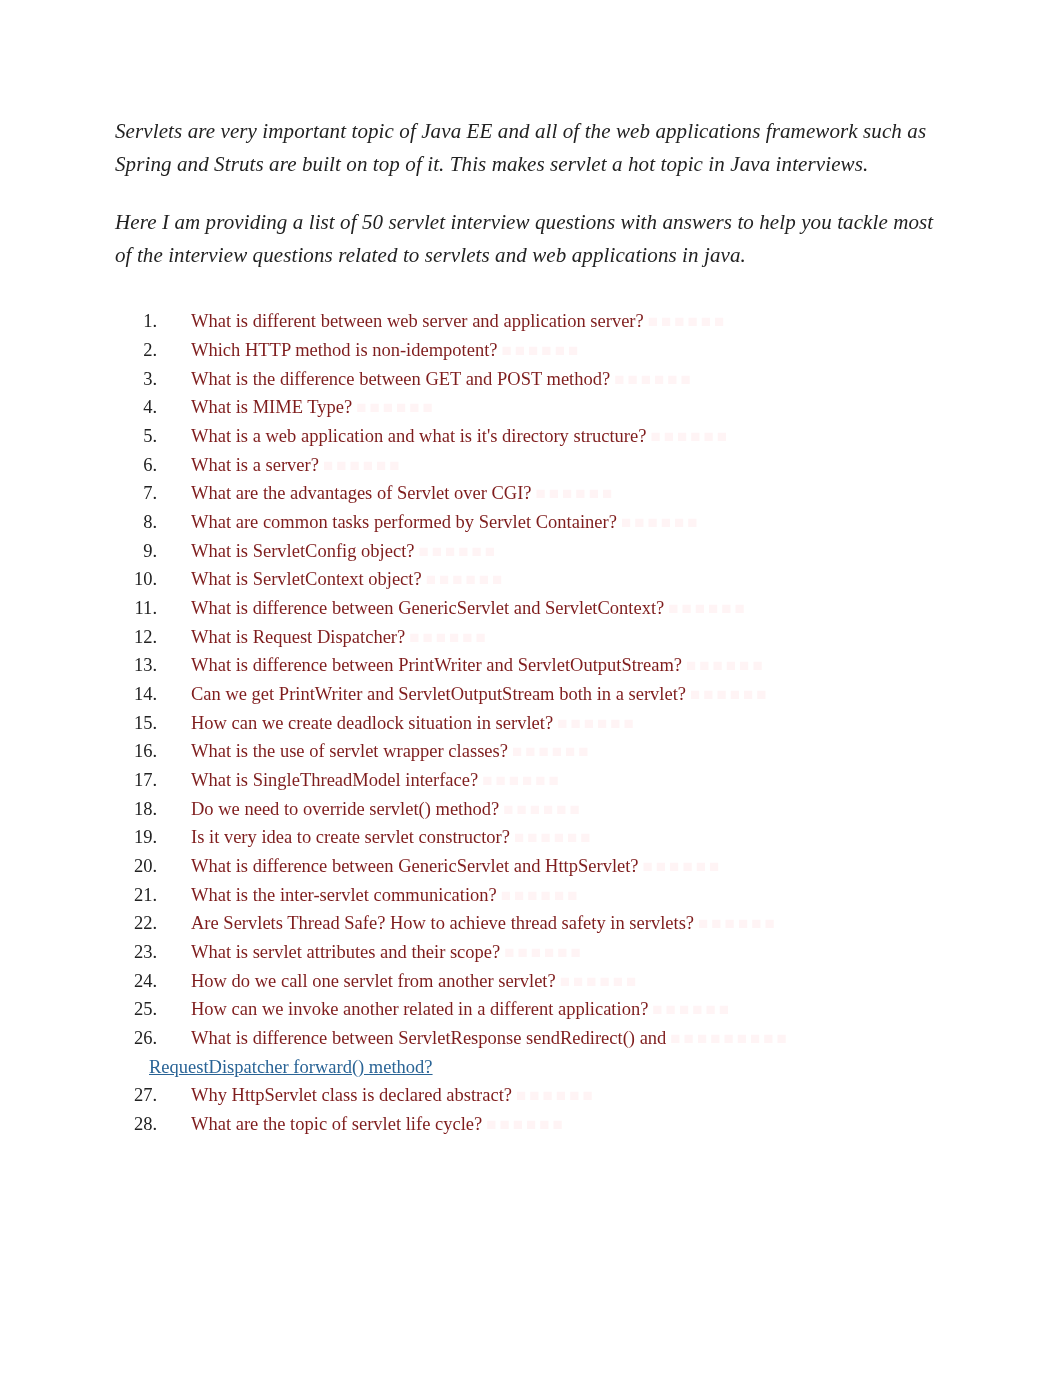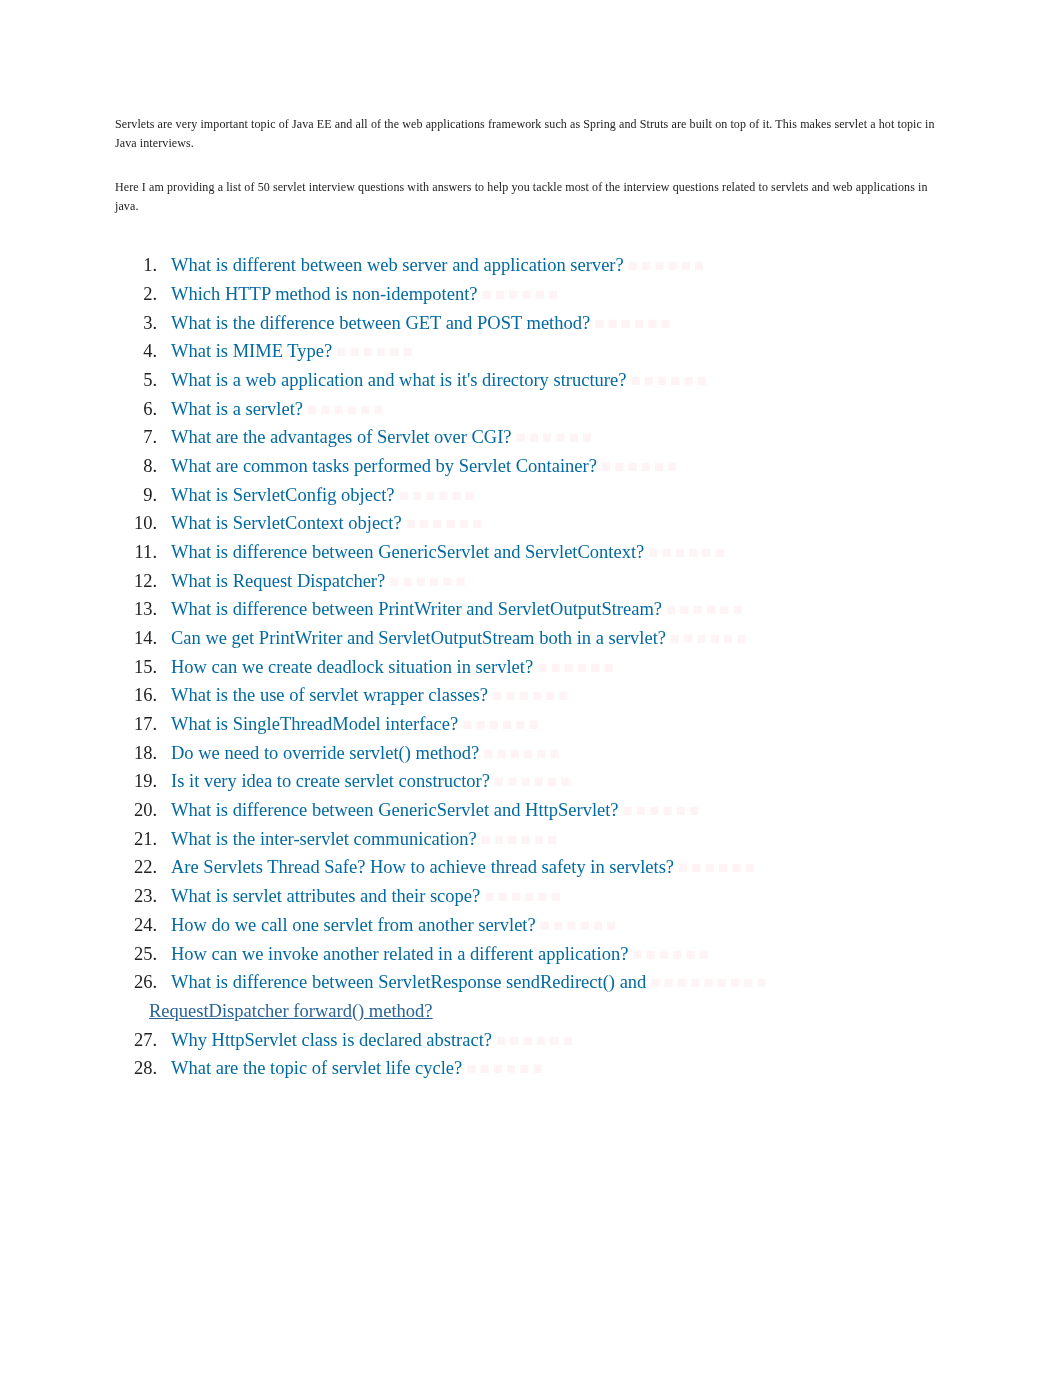--- a/index.html
+++ b/index.html
@@ -1,45 +1,45 @@
 <!DOCTYPE html>
 <html><head>
   <meta charset="utf-8">
   <style>
     * { margin:0; padding:0; box-sizing:border-box; }
     html,body{ width:1062px; background:#fff; font-family:Georgia,'Times New Roman',Times,serif; color:#222; }
     .page{ padding:115px 115px 0 115px; }
-    .intro-1,.intro-2{ font-size:12px; line-height:1.55; letter-spacing:.1px; }
+    .intro-1,.intro-2{ font-size:21px; line-height:1.55; letter-spacing:.1px;font-style:italic; }
     .intro-1{ margin-bottom:26px; }
     .intro-2{ margin-bottom:36px; }
     ol.qlist{ list-style:none; counter-reset:q; padding-left:4px; }
     ol.qlist > li{ counter-increment:q; font-size:18.5px; line-height:1.55; position:relative; padding-left:52px; margin:0; }
     ol.qlist > li::before{ content:counter(q)"."; position:absolute; left:0; width:38px; text-align:right; color:#222; }
-    ol.qlist > li a{ color:#0369a1; text-decoration:none; }
+    ol.qlist > li a{ color:#7f1d1d; text-decoration:none;margin-left:20px; }
     
     ol.qlist > li .ghost{ position:relative; margin-left:4px; color:rgba(255,60,90,.06); font-size:17px; letter-spacing:3px; user-select:none; }
     li[data-multiline="true"] a{ display:inline; }
     li[data-multiline="true"]{ padding-left:52px; }
     
     li[data-multiline="true"]{ }
     li[data-multiline="true"] .line2{ display:block; padding-left:0; margin-left:-22px; color:#2a6496;text-decoration:underline; }
   </style>
 </head>
 <body>
 
 <div class="page">
   <p class="intro-1">Servlets are very important topic of Java EE and all of the web applications framework such as Spring and Struts are built on top of it. This makes servlet a hot topic in Java interviews.</p>
   <p class="intro-2">Here I am providing a list of 50 servlet interview questions with answers to help you tackle most of the interview questions related to servlets and web applications in java.</p>
   <ol class="qlist">
       <li><a href="#">What is different between web server and application server?</a><span class="ghost">■■■■■■</span></li>
       <li><a href="#">Which HTTP method is non-idempotent?</a><span class="ghost">■■■■■■</span></li>
       <li><a href="#">What is the difference between GET and POST method?</a><span class="ghost">■■■■■■</span></li>
       <li><a href="#">What is MIME Type?</a><span class="ghost">■■■■■■</span></li>
       <li><a href="#">What is a web application and what is it's directory structure?</a><span class="ghost">■■■■■■</span></li>
-      <li><a href="#">What is a servlet?</a><span class="ghost">■■■■■■</span></li>
+      <li><a href="#">What is a server?</a><span class="ghost">■■■■■■</span></li>
       <li><a href="#">What are the advantages of Servlet over CGI?</a><span class="ghost">■■■■■■</span></li>
       <li><a href="#">What are common tasks performed by Servlet Container?</a><span class="ghost">■■■■■■</span></li>
       <li><a href="#">What is ServletConfig object?</a><span class="ghost">■■■■■■</span></li>
       <li><a href="#">What is ServletContext object?</a><span class="ghost">■■■■■■</span></li>
       <li><a href="#">What is difference between GenericServlet and ServletContext?</a><span class="ghost">■■■■■■</span></li>
       <li><a href="#">What is Request Dispatcher?</a><span class="ghost">■■■■■■</span></li>
       <li><a href="#">What is difference between PrintWriter and ServletOutputStream?</a><span class="ghost">■■■■■■</span></li>
       <li><a href="#">Can we get PrintWriter and ServletOutputStream both in a servlet?</a><span class="ghost">■■■■■■</span></li>
       <li><a href="#">How can we create deadlock situation in servlet?</a><span class="ghost">■■■■■■</span></li>
       <li><a href="#">What is the use of servlet wrapper classes?</a><span class="ghost">■■■■■■</span></li>

